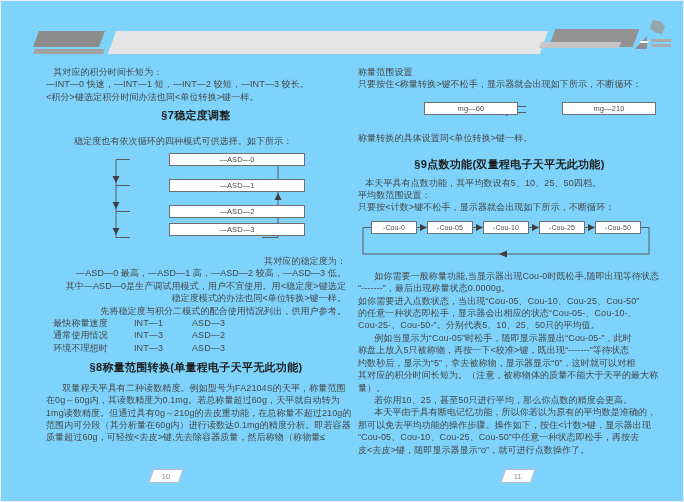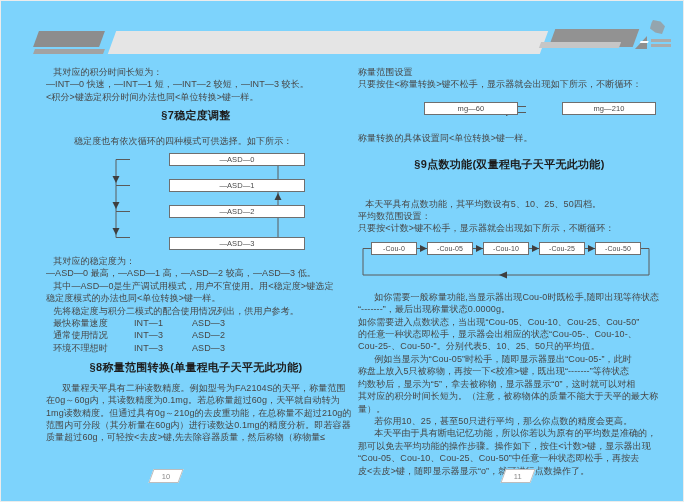--- a/index.html
+++ b/index.html
@@ -35,23 +35,23 @@
   .tline { white-space:nowrap; }
   .ind  { text-indent:1.8em; }
   .ind1 { text-indent:0.8em; }
 
   .sec-title { text-align:center; font-size:11px; font-weight:bold; color:#1d1d1d; letter-spacing:.3px; }
   #s7-title { margin-top:6px; }
   #s7-lead  { margin-top:13px;padding-left:28px; }
   #s8-title { margin-top:7px; }
   #s8-body  { margin-top:8px; }
   #s9-title { margin-top:14px; }
-  #s9-lead  { margin-top:27px; }
+  #s9-lead  { margin-top:6px; }
   #s9-body  { margin-top:9px; }
-  #asd-after { margin-top:10px; }
+  #asd-after { margin-top:10px;text-align:right; }
 
   
   .mode-row { display:flex; }
   .mode-row .c1 { width:88px; text-indent:0.8em; }
   .mode-row .c2 { width:58px; }
   .mode-row .c3 { width:60px; }
 
   
   .dbox { position:absolute; border:1px solid #6f6f6f; background:#fff; font-size:7.5px; color:#4a4a4a;
     text-align:center; line-height:12px; height:13px; }
@@ -117,21 +117,21 @@
         <path d="M48,58.5 H34 V84.5 H48"></path>
         <polygon points="34,30 30.5,23 37.5,23"></polygon>
         <polygon points="34,56 30.5,49 37.5,49"></polygon>
         <polygon points="34,82 30.5,75 37.5,75"></polygon>
         <path d="M180,84.5 H196 V6.5 H180"></path>
         <polygon points="196,40 192.5,47 199.5,47"></polygon>
       </svg>
       <div class="dbox" style="top:0">—ASD—0</div>
       <div class="dbox" style="top:26px">—ASD—1</div>
       <div class="dbox" style="top:52px">—ASD—2</div>
-      <div class="dbox" style="top:84px">—ASD—3</div>
+      <div class="dbox" style="top:70px">—ASD—3</div>
     </div>
 
     <div id="asd-after">
       <div class="tline ind1">其对应的稳定度为：</div>
       <div class="tline">—ASD—0 最高，—ASD—1 高，—ASD—2 较高，—ASD—3 低。</div>
       <div class="tline ind1">其中—ASD—0是生产调试用模式，用户不宜使用。用&lt;稳定度&gt;键选定</div>
       <div class="tline">稳定度模式的办法也同&lt;单位转换&gt;键一样。</div>
       <div class="tline ind1">先将稳定度与积分二模式的配合使用情况列出，供用户参考。</div>
     </div>
 

